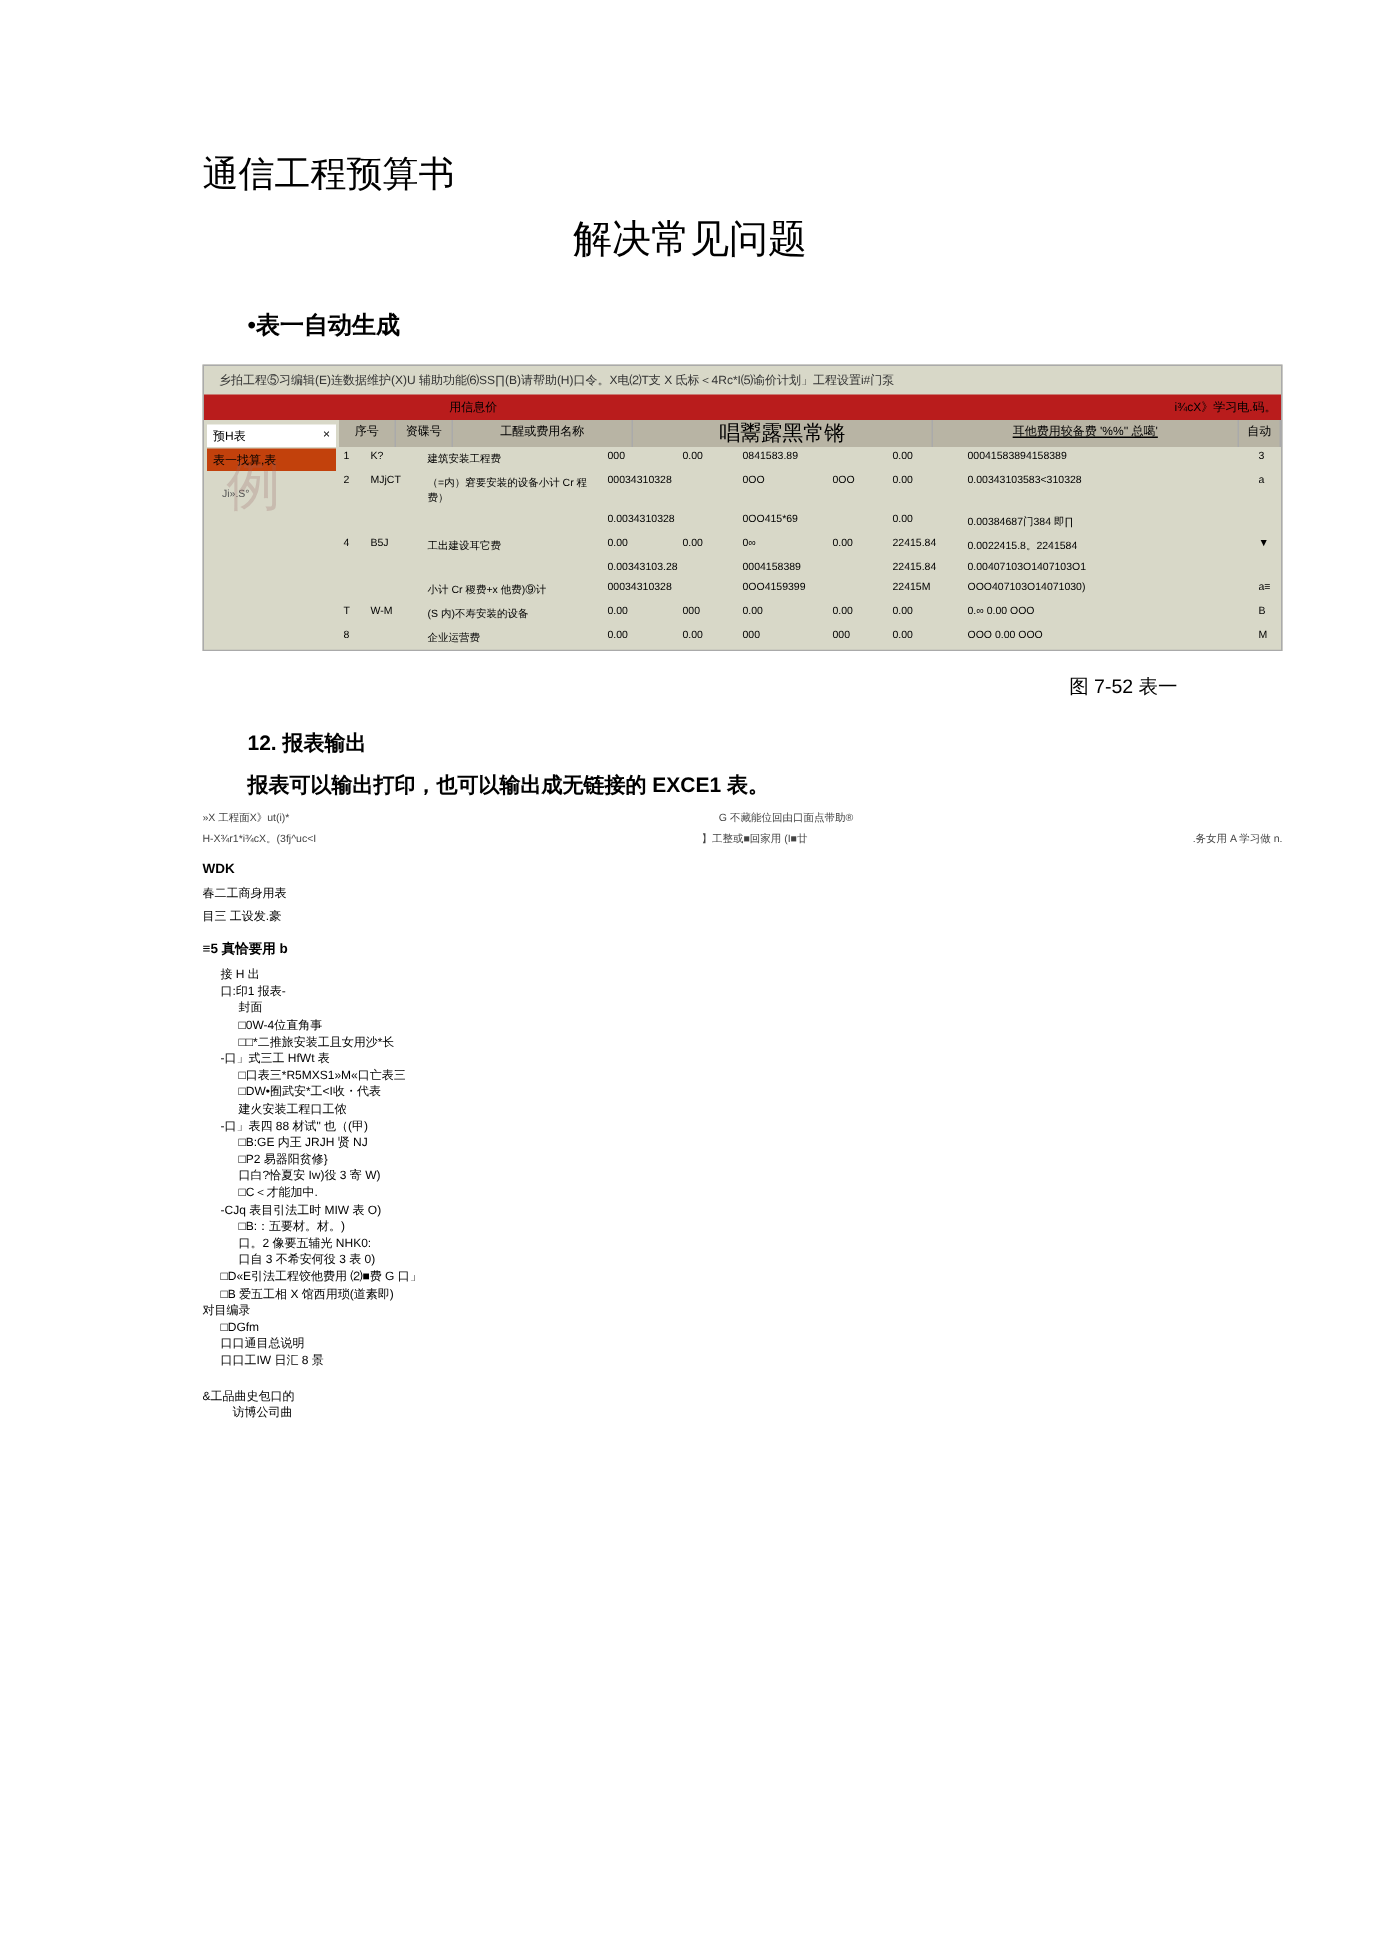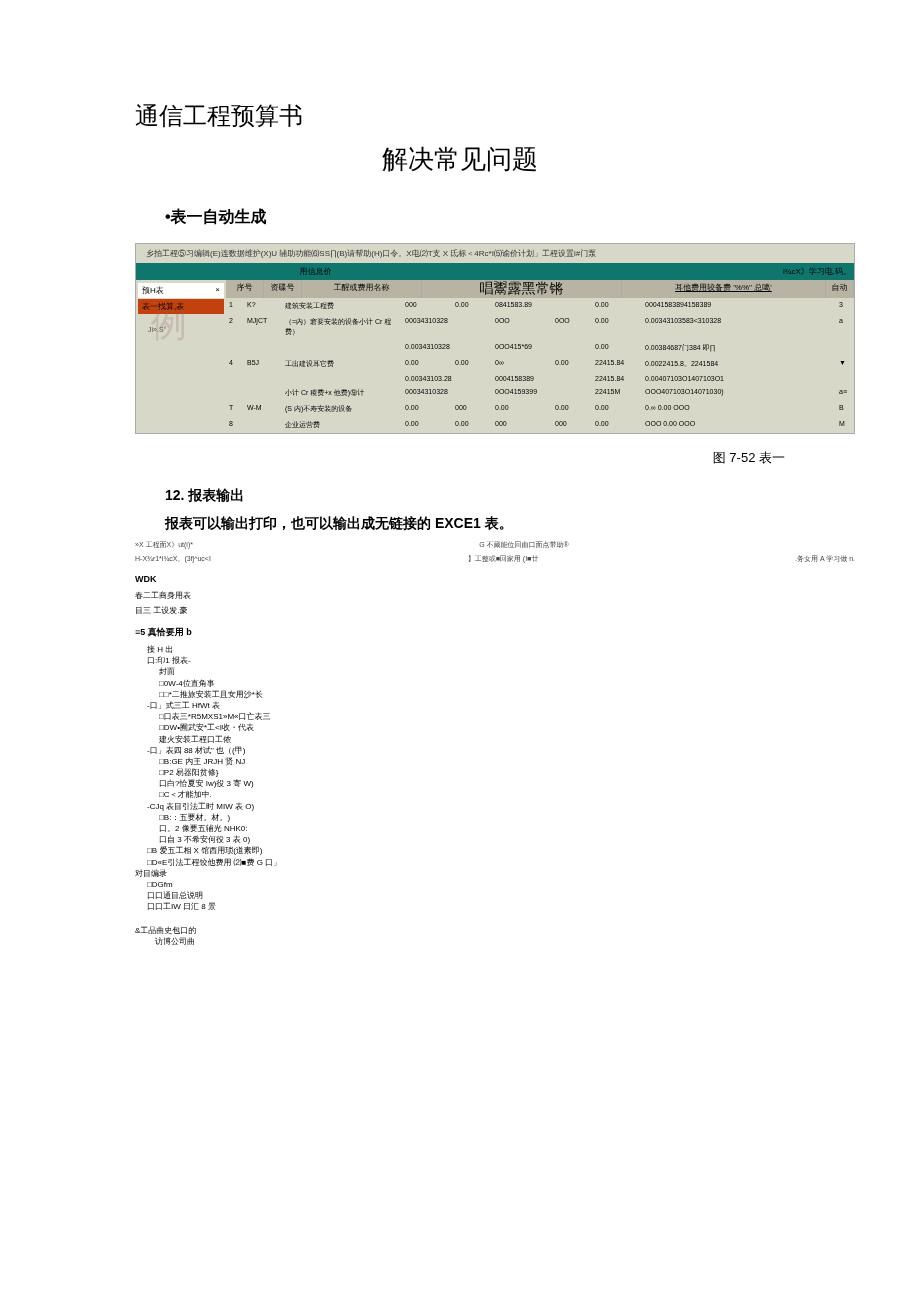--- a/index.html
+++ b/index.html
@@ -4,21 +4,21 @@
   <style>
     * { margin: 0; padding: 0; box-sizing: border-box; }
     body { font-family: "Microsoft YaHei", Arial, sans-serif; background: #fff; width: 920px; }
     .page { padding: 100px 135px 40px 135px; }
     .doc-title { font-size: 24px; font-weight: normal; margin-bottom: 10px; font-family: "SimSun", serif; }
     .main-heading { font-size: 26px; text-align: center; font-family: "SimSun", serif; margin-bottom: 30px; }
     .sub-heading { font-size: 16px; font-weight: bold; margin: 0 0 15px 30px; font-family: "SimHei", sans-serif; }
     
     .screenshot1 { width: 720px; background: #d8d8c8; margin: 0 0 15px 0; border: 1px solid #aaa; font-size: 8px; }
     .menu-bar { padding: 4px 10px; color: #333; font-size: 8px; }
-    .grid-header-row { background: #0f766e; display: flex; }
+    .grid-header-row { background: #b91c1c; display: flex; }
     .grid-title-cell { flex: 1; text-align: center; padding: 3px; font-size: 8px; }
     .tabs-area { display: flex; }
     .left-tabs { width: 90px; background: #d8d8c8; padding: 2px; position: relative; }
     .tab-item { background: #c2410c; padding: 2px 4px; margin: 1px 0; font-size: 8px; }
     .tab-item.active { background: #fff; }
     .watermark { position: absolute; font-size: 36px; color: rgba(150,100,100,0.25); top: 20px; left: 15px; font-family: "KaiTi", serif; }
     .small-label { font-size: 7px; color: #555; margin-top: 12px; padding-left: 10px; }
     .grid-area { flex: 1; background: #d8d8c8; }
     .header-row2 { display: flex; background: #b8b4a4; font-size: 8px; }
     .hcell { padding: 2px 3px; border-right: 1px solid #aaa; text-align: center; }
@@ -204,22 +204,22 @@
         <div class="tree-item indent2">建火安装工程口工侬</div>
         <div class="tree-item indent1">-口」表四 88 材试" 也（(甲)</div>
         <div class="tree-item indent2">□B:GE 内王 JRJH 贤 NJ</div>
         <div class="tree-item indent2">□P2 易器阳贫修}</div>
         <div class="tree-item indent2">口白?恰夏安 Iw)役 3 寄 W)</div>
         <div class="tree-item indent2">□C＜才能加中.</div>
         <div class="tree-item indent1">-CJq 表目引法工时 MIW 表 O)</div>
         <div class="tree-item indent2">□B:：五要材。材。)</div>
         <div class="tree-item indent2">口。2 像要五辅光 NHK0:</div>
         <div class="tree-item indent2">口自 3 不希安何役 3 表 0)</div>
+        <div class="tree-item indent1">□D«E引法工程饺他费用 ⑵■费 G 口」</div>
         <div class="tree-item indent1">□B 爱五工相 X 馆西用琐(道素即)</div>
-        <div class="tree-item indent1">□D«E引法工程饺他费用 ⑵■费 G 口」</div>
         <div class="tree-item indent0">对目编录</div>
         <div class="tree-item indent1">□DGfm</div>
         <div class="tree-item indent1">口口通目总说明</div>
         <div class="tree-item indent1">口口工IW 日汇 8 景</div>
       </div>
     <div class="footer-lines">
       <div>&amp;工品曲史包口的</div>
       <div style="padding-left:20px;">访博公司曲</div>
     </div>
   </div>

